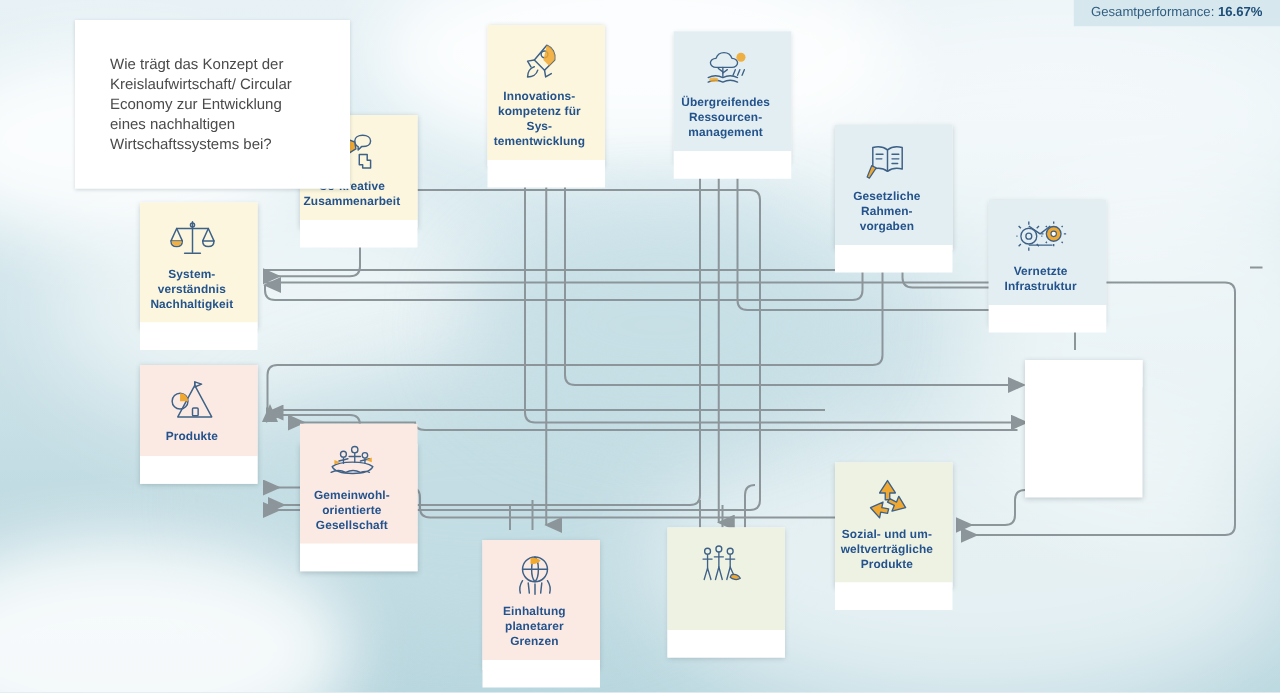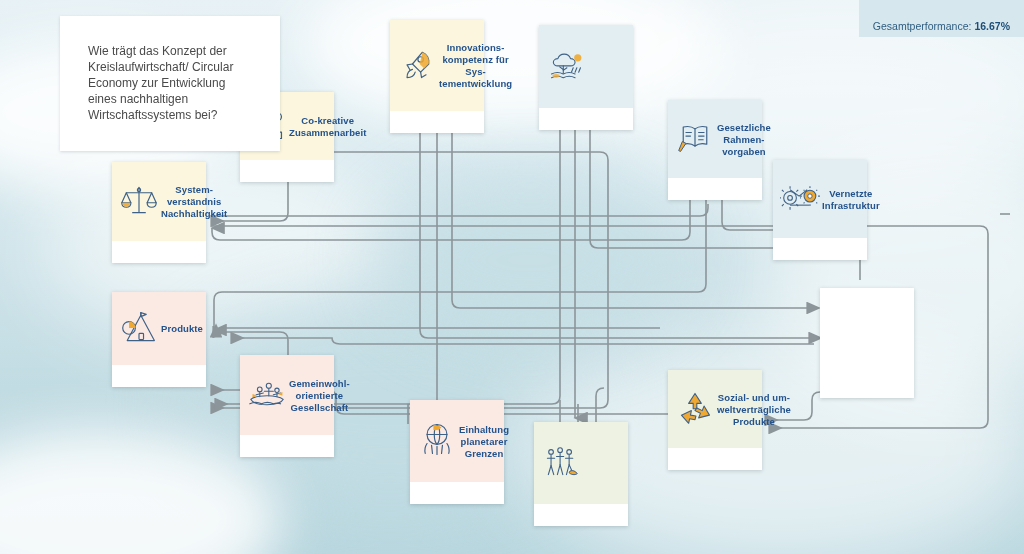--- a/index.html
+++ b/index.html
@@ -59,20 +59,21 @@
     background: #ffffff;
     box-shadow: 0 1px 4px rgba(40,60,70,0.22);
     display: flex;
     flex-direction: column;
     z-index: 5;
   }
   .node-body {
     flex: 1 1 auto;
     padding: 9px 16px 8px 5px;
     display: flex;
+    flex-direction: column;
     align-items: center;
     justify-content: flex-start;
   }
   .node-foot {
     height: 22px;
     background: #ffffff;
     flex: 0 0 22px;
   }
   .node-icon {
     width: 44px;
@@ -113,21 +114,21 @@
     color: #4a4a4a;
     font-family: "Liberation Sans", sans-serif;
   }
 
   
   #perf-badge {
     position: absolute;
     right: 0;
     top: 0;
     background: #d7e7ee;
-    padding: 20px 14px 5px 14px;
+    padding: 4px 14px 5px 14px;
     font-size: 10.5px;
     color: #2f5d80;
     z-index: 9;
     white-space: nowrap;
   }
   #perf-badge .perf-value { font-weight: bold; color: #1d4e78; }
 </style>
 </head>
 <body>
 
@@ -236,20 +237,21 @@
                 <path d="M21 26l-4-3"></path>
                 <path d="M21 27l4-3"></path>
                 <path d="M8 31c4-2 9-2 13 0 4-2 9-2 13 0"></path>
                 <path d="M8 35c4-2 9-2 13 0 4-2 9-2 13 0"></path>
                 <path d="M32 24l-2 5M36 24l-2 5M40 24l-2 5"></path>
               </g>
               <circle cx="37" cy="13" r="4" fill="#f0a830" opacity="0.9"></circle>
               <ellipse cx="13" cy="33" rx="4" ry="2" fill="#f0a830" opacity="0.8"></ellipse>
             </svg>
           </span>
+          <div class="node-label">Übergreifendes<br>Ressourcen-<br>management</div>
         </div>
         <div class="node-foot"></div>
       </div>
       <div class="node" style="left: 240px; top: 92px; height: 90px;">
         <div class="node-body tint-yellow">
           <span>
             <svg class="node-icon" viewBox="0 0 48 42">
               <g fill="none" stroke="#3e6187" stroke-width="1.3" stroke-linecap="round" stroke-linejoin="round">
                 <path d="M4 32l9-8 6 2 5-5"></path>
                 <path d="M8 30l4 5"></path>
@@ -273,21 +275,21 @@
                 <path d="M28 16h6M28 20h6M28 24h5"></path>
                 <path d="M14 16h6M14 20h5"></path>
               </g>
               <path d="M6 36l4-10 4 2-6 9z" fill="#f0a830" stroke="#3e6187" stroke-width="1.1" stroke-linejoin="round"></path>
             </svg>
           </span>
           <div class="node-label">Gesetzliche<br>Rahmen-<br>vorgaben</div>
         </div>
         <div class="node-foot"></div>
       </div>
-      <div class="node" style="left: 773px; top: 160px; height: 100px; justify-content: flex-end;">
+      <div class="node" style="left: 791px; top: 160px; height: 100px;">
         <div class="node-body tint-blue">
           <span>
             <svg class="node-icon" viewBox="0 0 48 42">
               <g fill="none" stroke="#3e6187" stroke-width="1.2" stroke-linejoin="round">
                 <circle cx="13" cy="22" r="7"></circle>
                 <circle cx="13" cy="22" r="2.6"></circle>
                 <path d="M13 12v-3M13 35v-3M3 22h-1M24 22h1M6 15l-2-2M20 29l2 2M20 15l2-2M6 29l-2 2"></path>
                 <path d="M13 13l10 7 9-7"></path>
                 <path d="M13 30h21"></path>
               </g>
@@ -379,21 +381,21 @@
                 <path d="M24 6l7 11h-5v6h-4v-6h-5z"></path>
                 <path d="M40 30l-12 3 2-5-6-3 2-3 6 3 2-5z"></path>
                 <path d="M9 30l11-5-1 5 6 1-1 4-6-1-1 5z"></path>
               </g>
             </svg>
           </span>
           <div class="node-label">Sozial- und um-<br>weltverträgliche<br>Produkte</div>
         </div>
         <div class="node-foot"></div>
       </div>
-      <div class="node" style="left: 386px; top: 400px; height: 104px; margin-left: 24px;">
+      <div class="node" style="left: 386px; top: 432px; height: 104px;">
         <div class="node-body tint-pink">
           <span>
             <svg class="node-icon" viewBox="0 0 48 42">
               <g fill="none" stroke="#3e6187" stroke-width="1.3" stroke-linecap="round" stroke-linejoin="round">
                 <circle cx="24" cy="16" r="11"></circle>
                 <path d="M13 16h22"></path>
                 <path d="M24 5c4 4 4 18 0 22c-4-4-4-18 0-22z"></path>
                 <path d="M13 26c-2 3-3 7-2 11"></path>
                 <path d="M35 26c2 3 3 7 2 11"></path>
                 <path d="M18 28l1 9M24 29v9M30 28l-1 9"></path>

